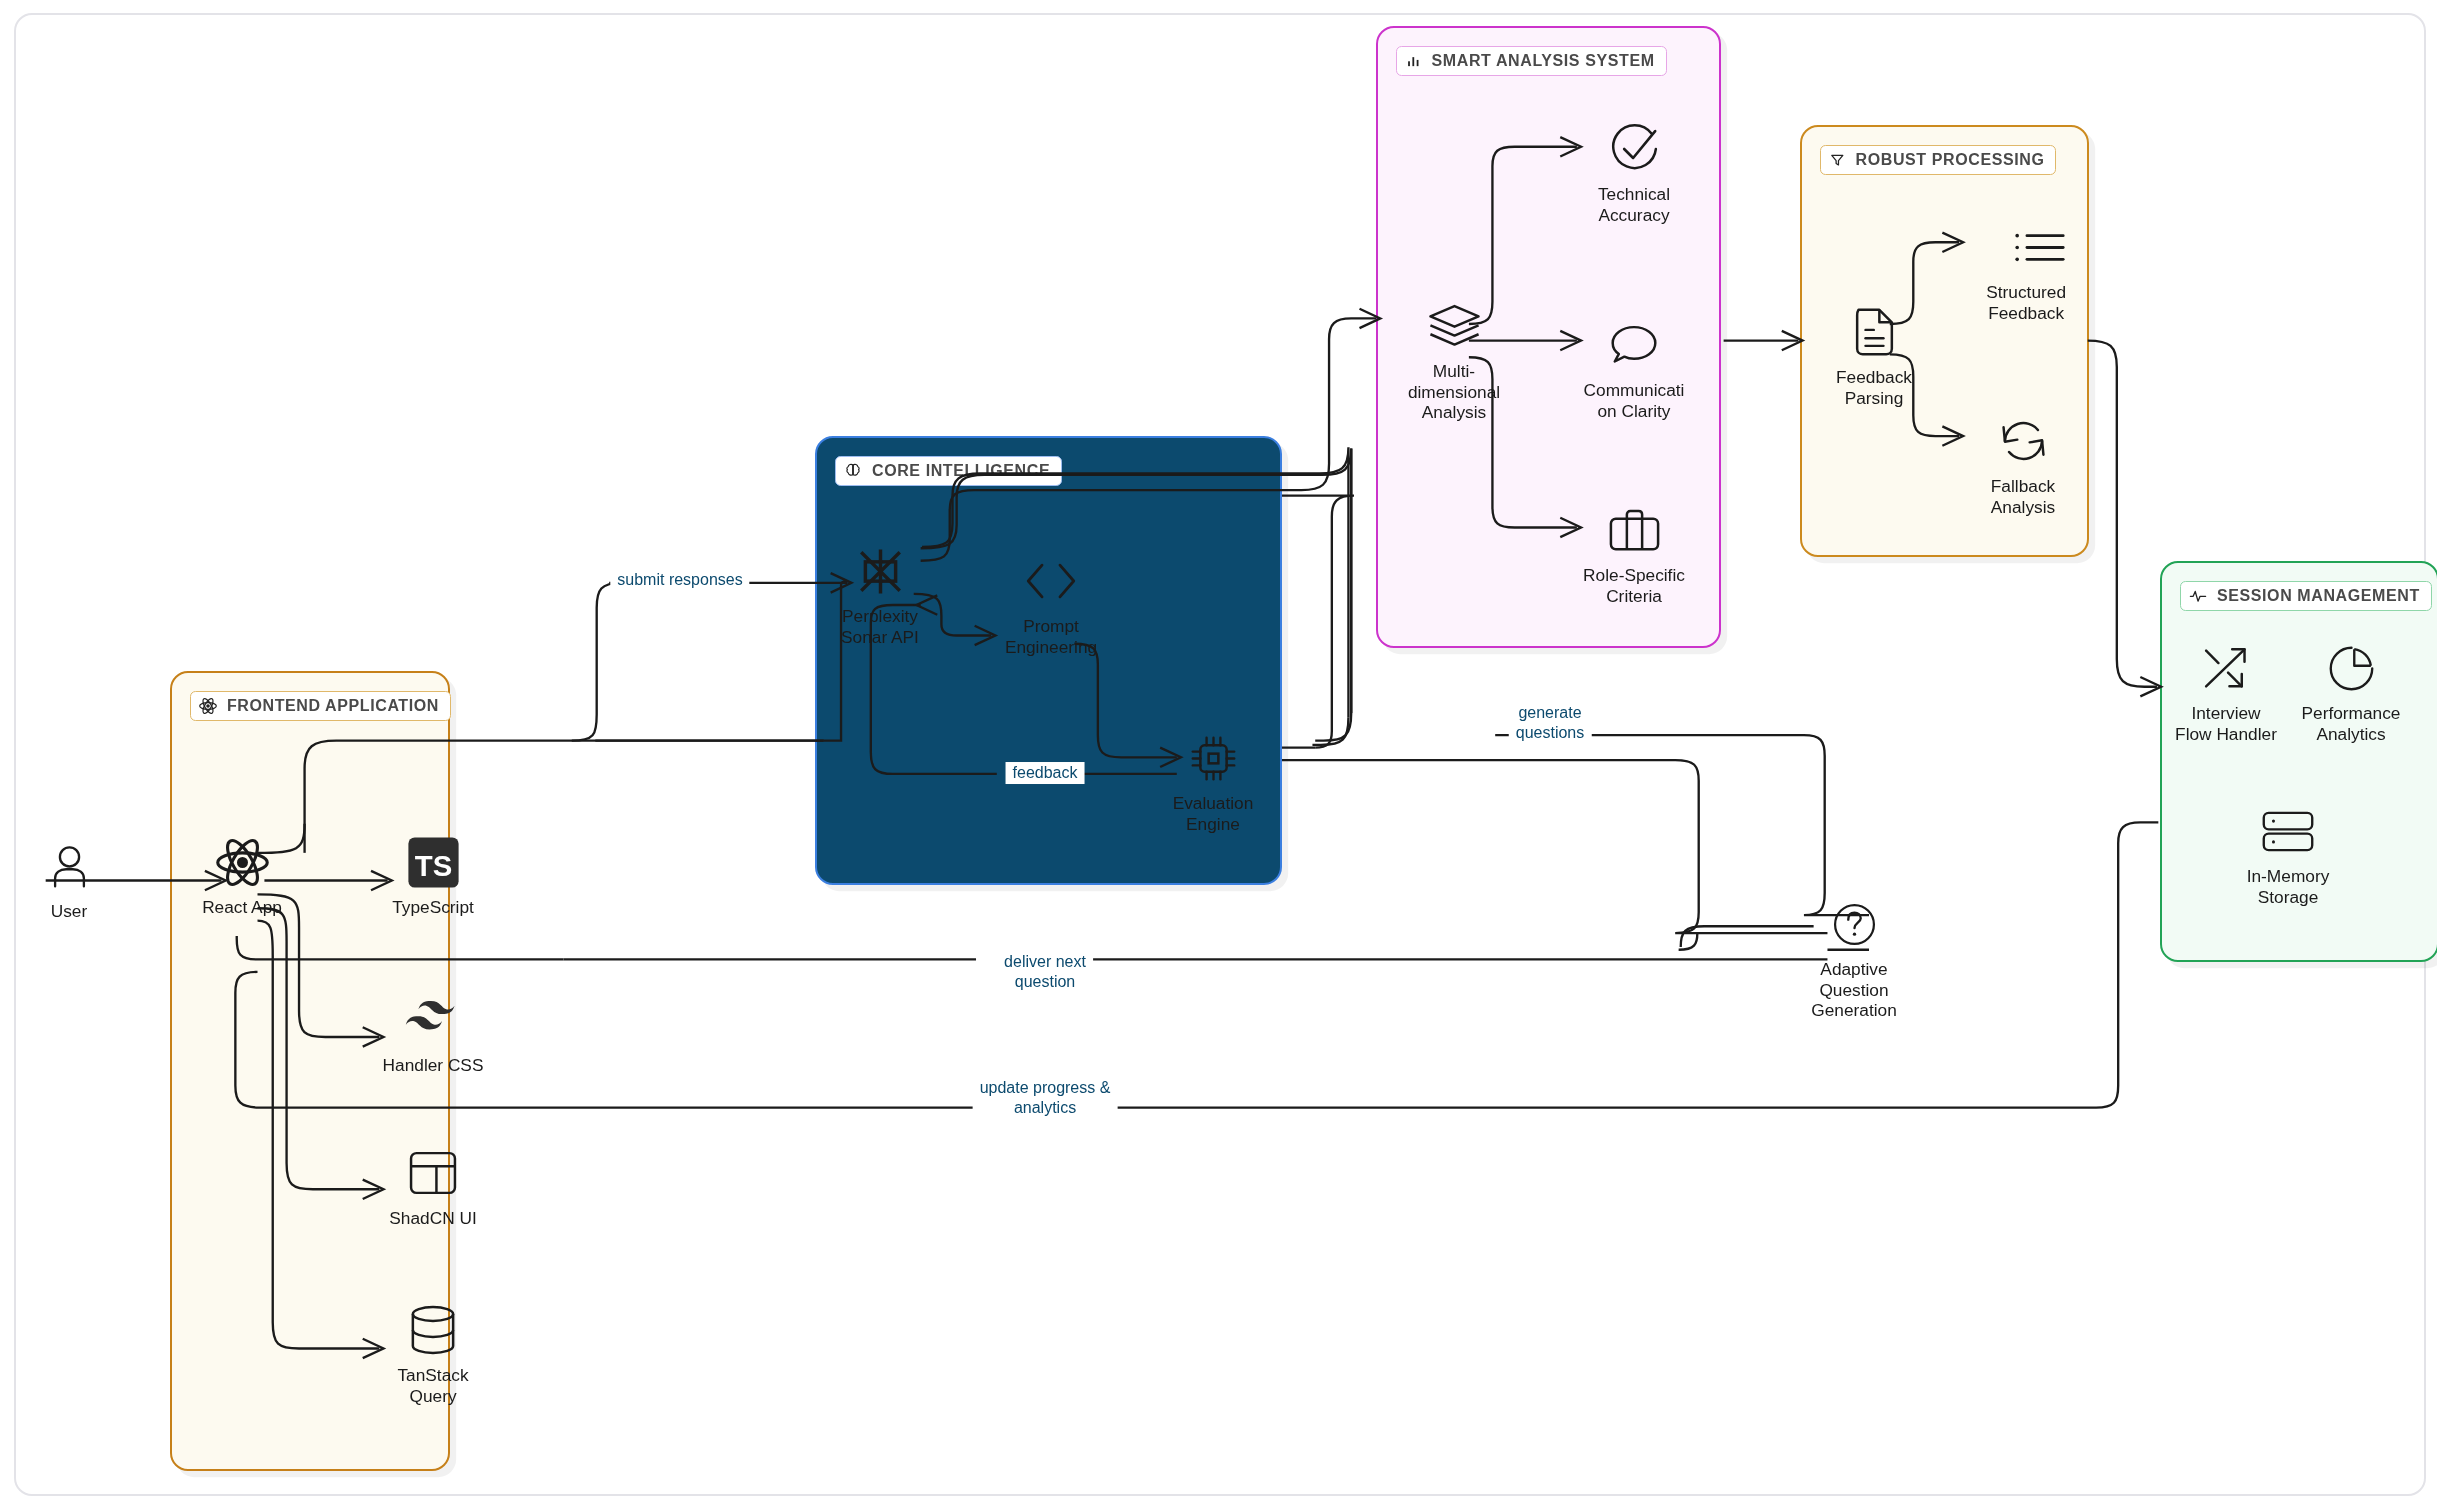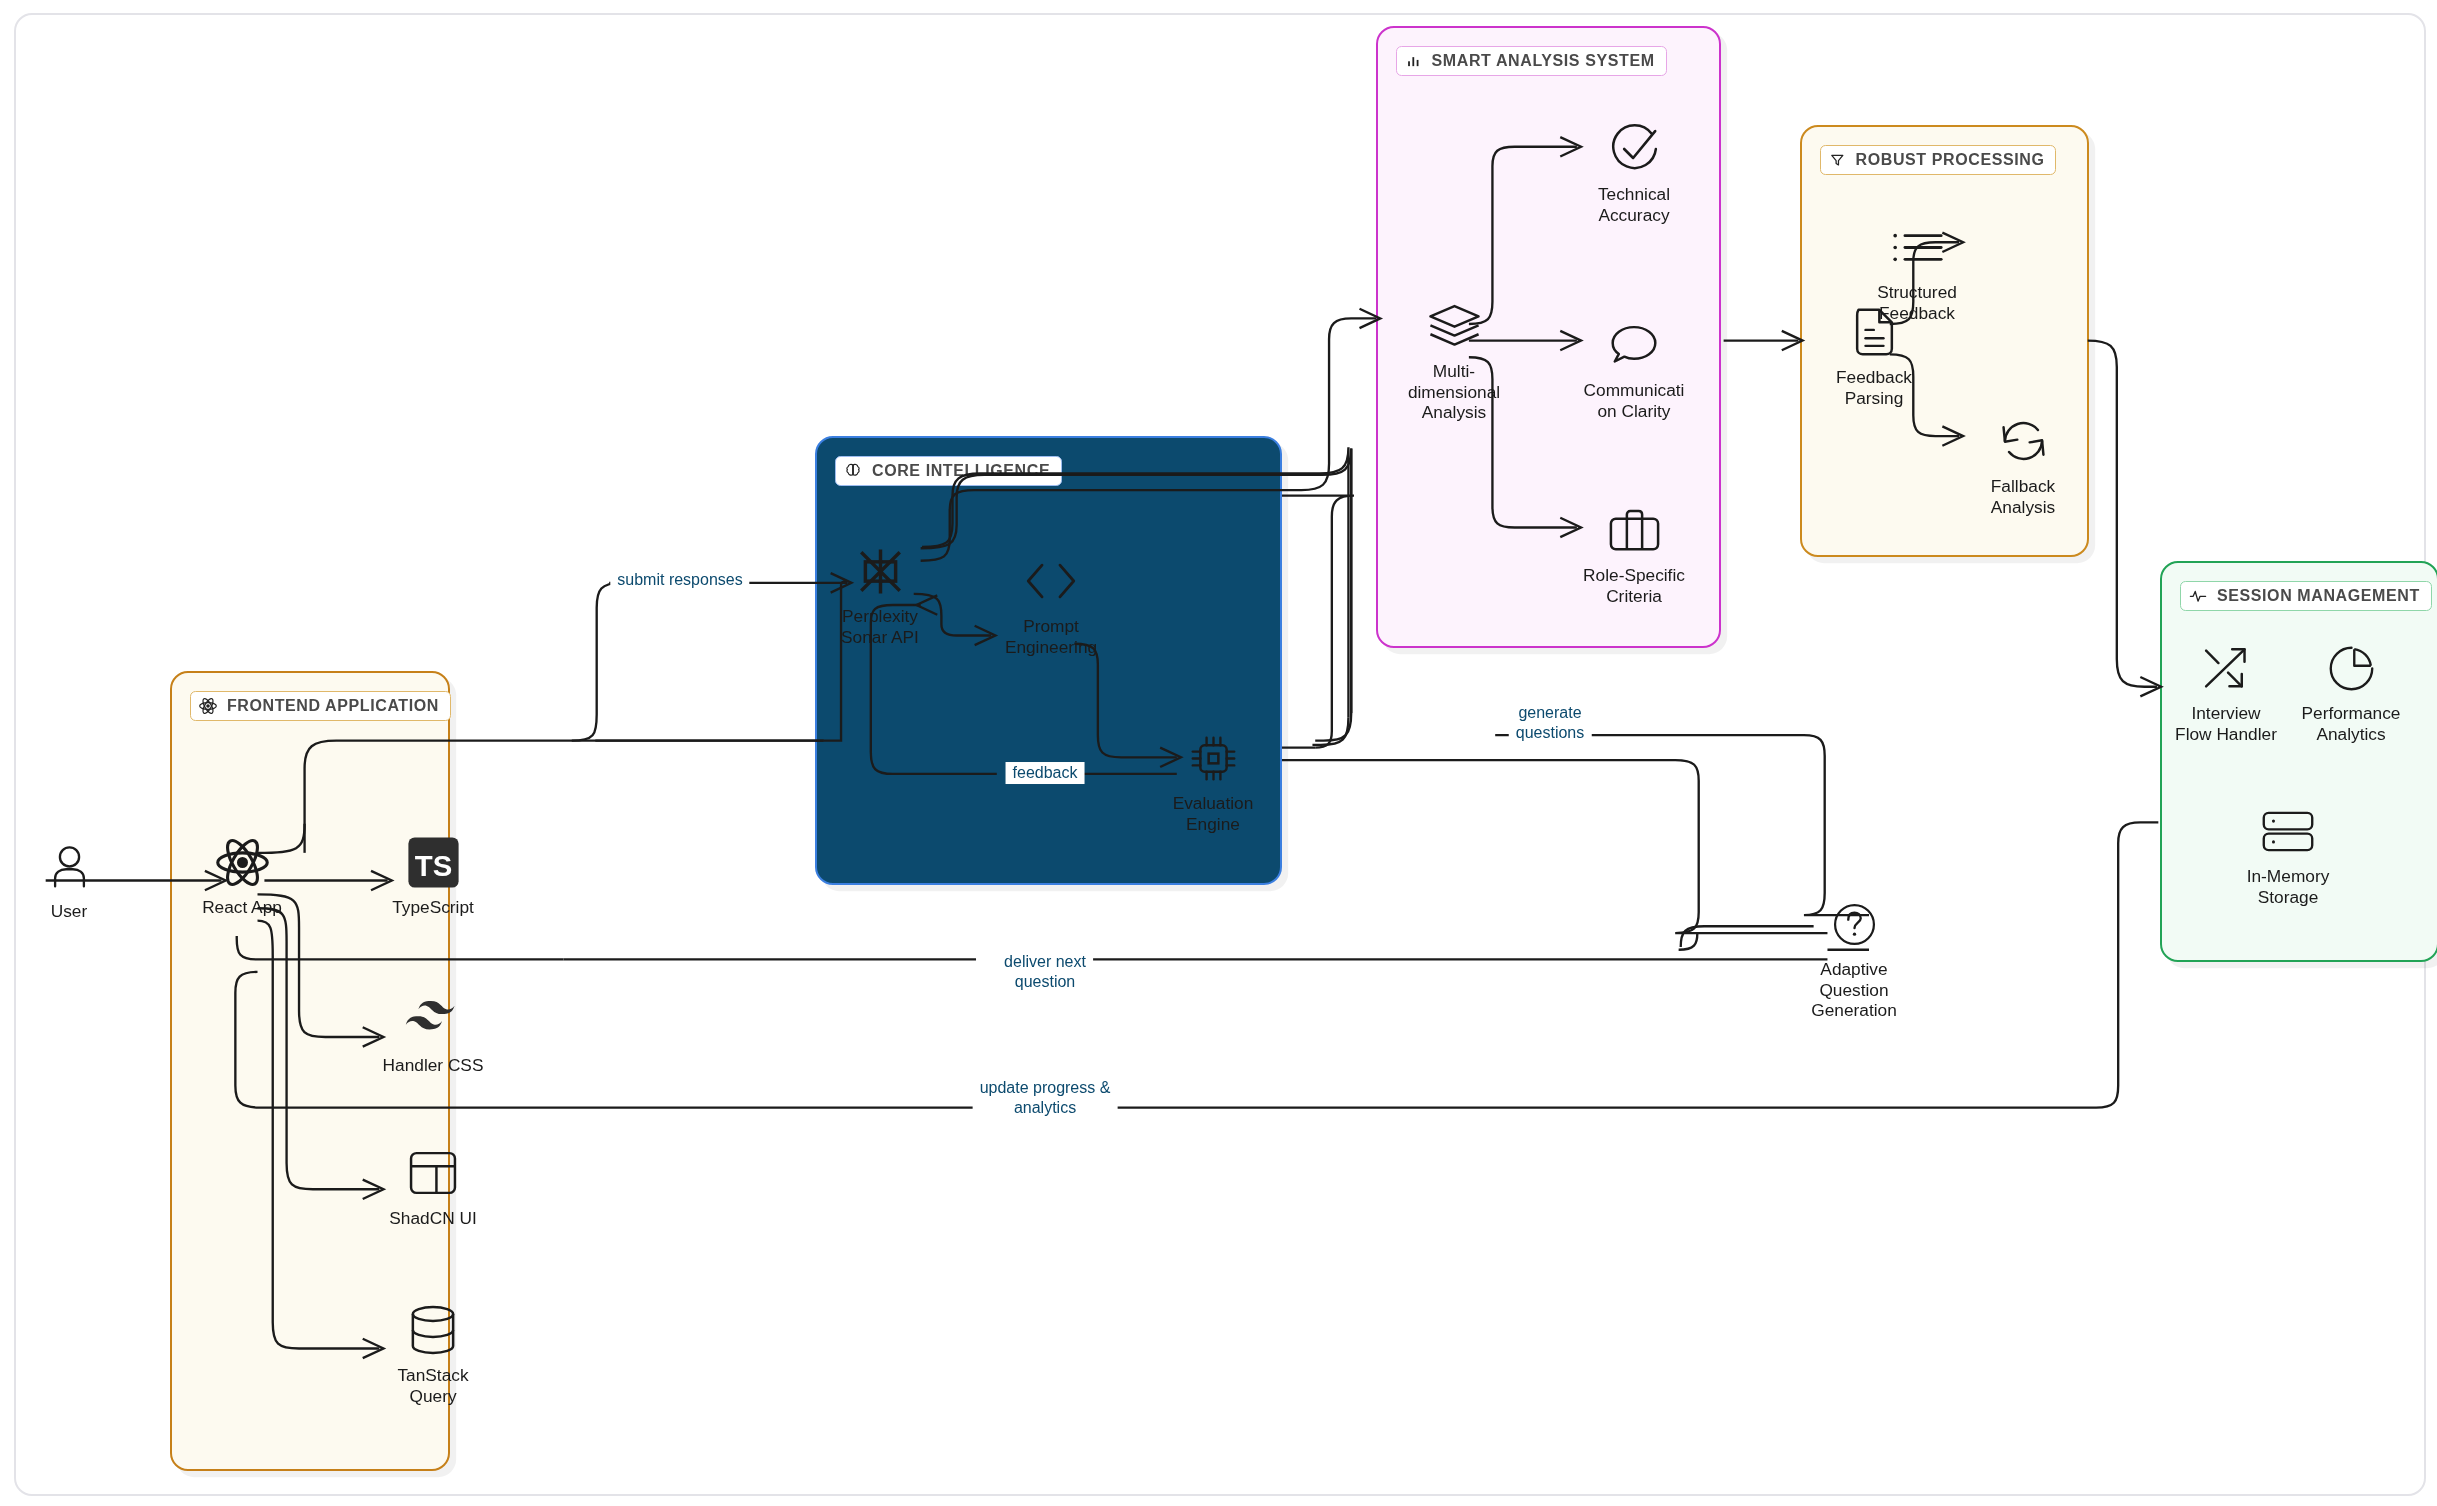--- a/index.html
+++ b/index.html
@@ -423,21 +423,21 @@
         <path d="M38 4 L38 22 L56 22" fill="none" stroke="#1b1b1b" stroke-width="3.6" stroke-linejoin="round"></path>
         <line x1="18" y1="33" x2="30" y2="33" stroke="#1b1b1b" stroke-width="3.4" stroke-linecap="round"></line>
         <line x1="18" y1="45" x2="44" y2="45" stroke="#1b1b1b" stroke-width="3.4" stroke-linecap="round"></line>
         <line x1="18" y1="56" x2="44" y2="56" stroke="#1b1b1b" stroke-width="3.4" stroke-linecap="round"></line>
       </svg>
     </div>
     <div class="node-label">Feedback
 Parsing</div>
   </div>
 
-  <div class="node" style="left:1917px; top:220px;">
+  <div class="node" style="left:2000px; top:220px;align-items:flex-end;">
     <div class="glyph">
       <svg width="53" height="35" viewBox="0 0 76 50">
         <circle cx="6" cy="8" r="2.6" fill="#1b1b1b"></circle>
         <circle cx="6" cy="25" r="2.6" fill="#1b1b1b"></circle>
         <circle cx="6" cy="42" r="2.6" fill="#1b1b1b"></circle>
         <line x1="20" y1="8" x2="72" y2="8" stroke="#1b1b1b" stroke-width="4" stroke-linecap="round"></line>
         <line x1="20" y1="25" x2="72" y2="25" stroke="#1b1b1b" stroke-width="4" stroke-linecap="round"></line>
         <line x1="20" y1="42" x2="72" y2="42" stroke="#1b1b1b" stroke-width="4" stroke-linecap="round"></line>
       </svg>
     </div>

